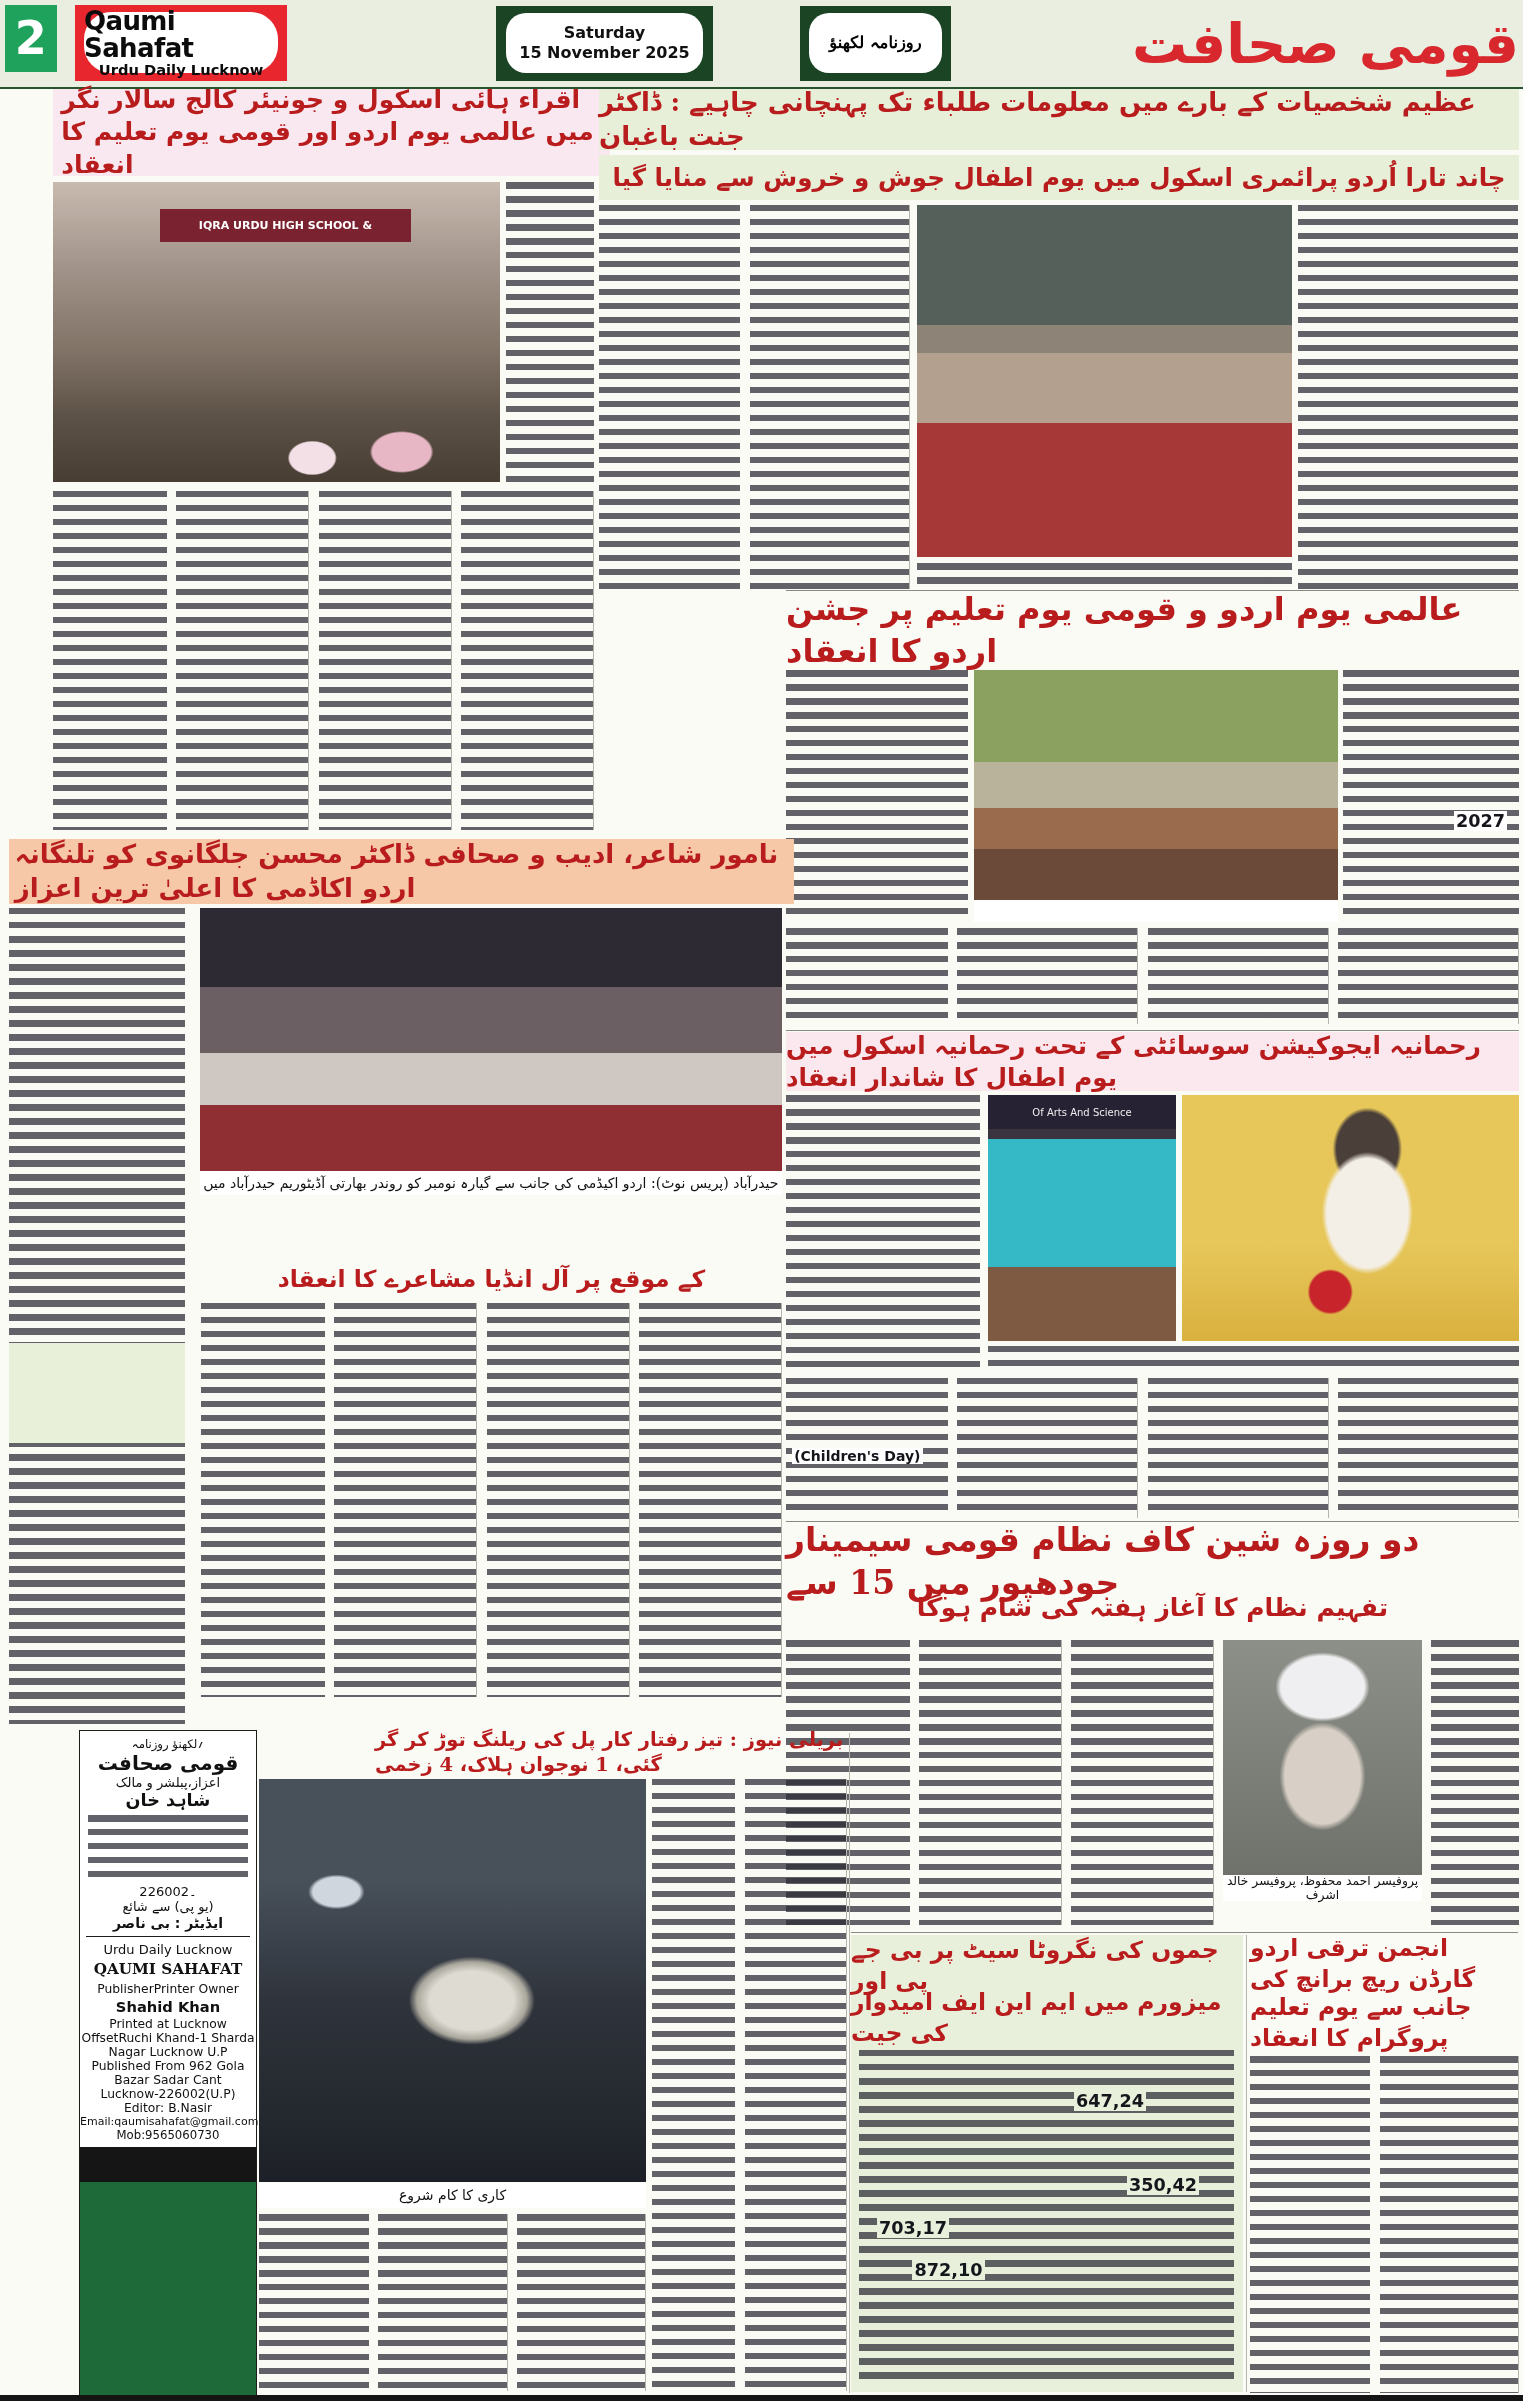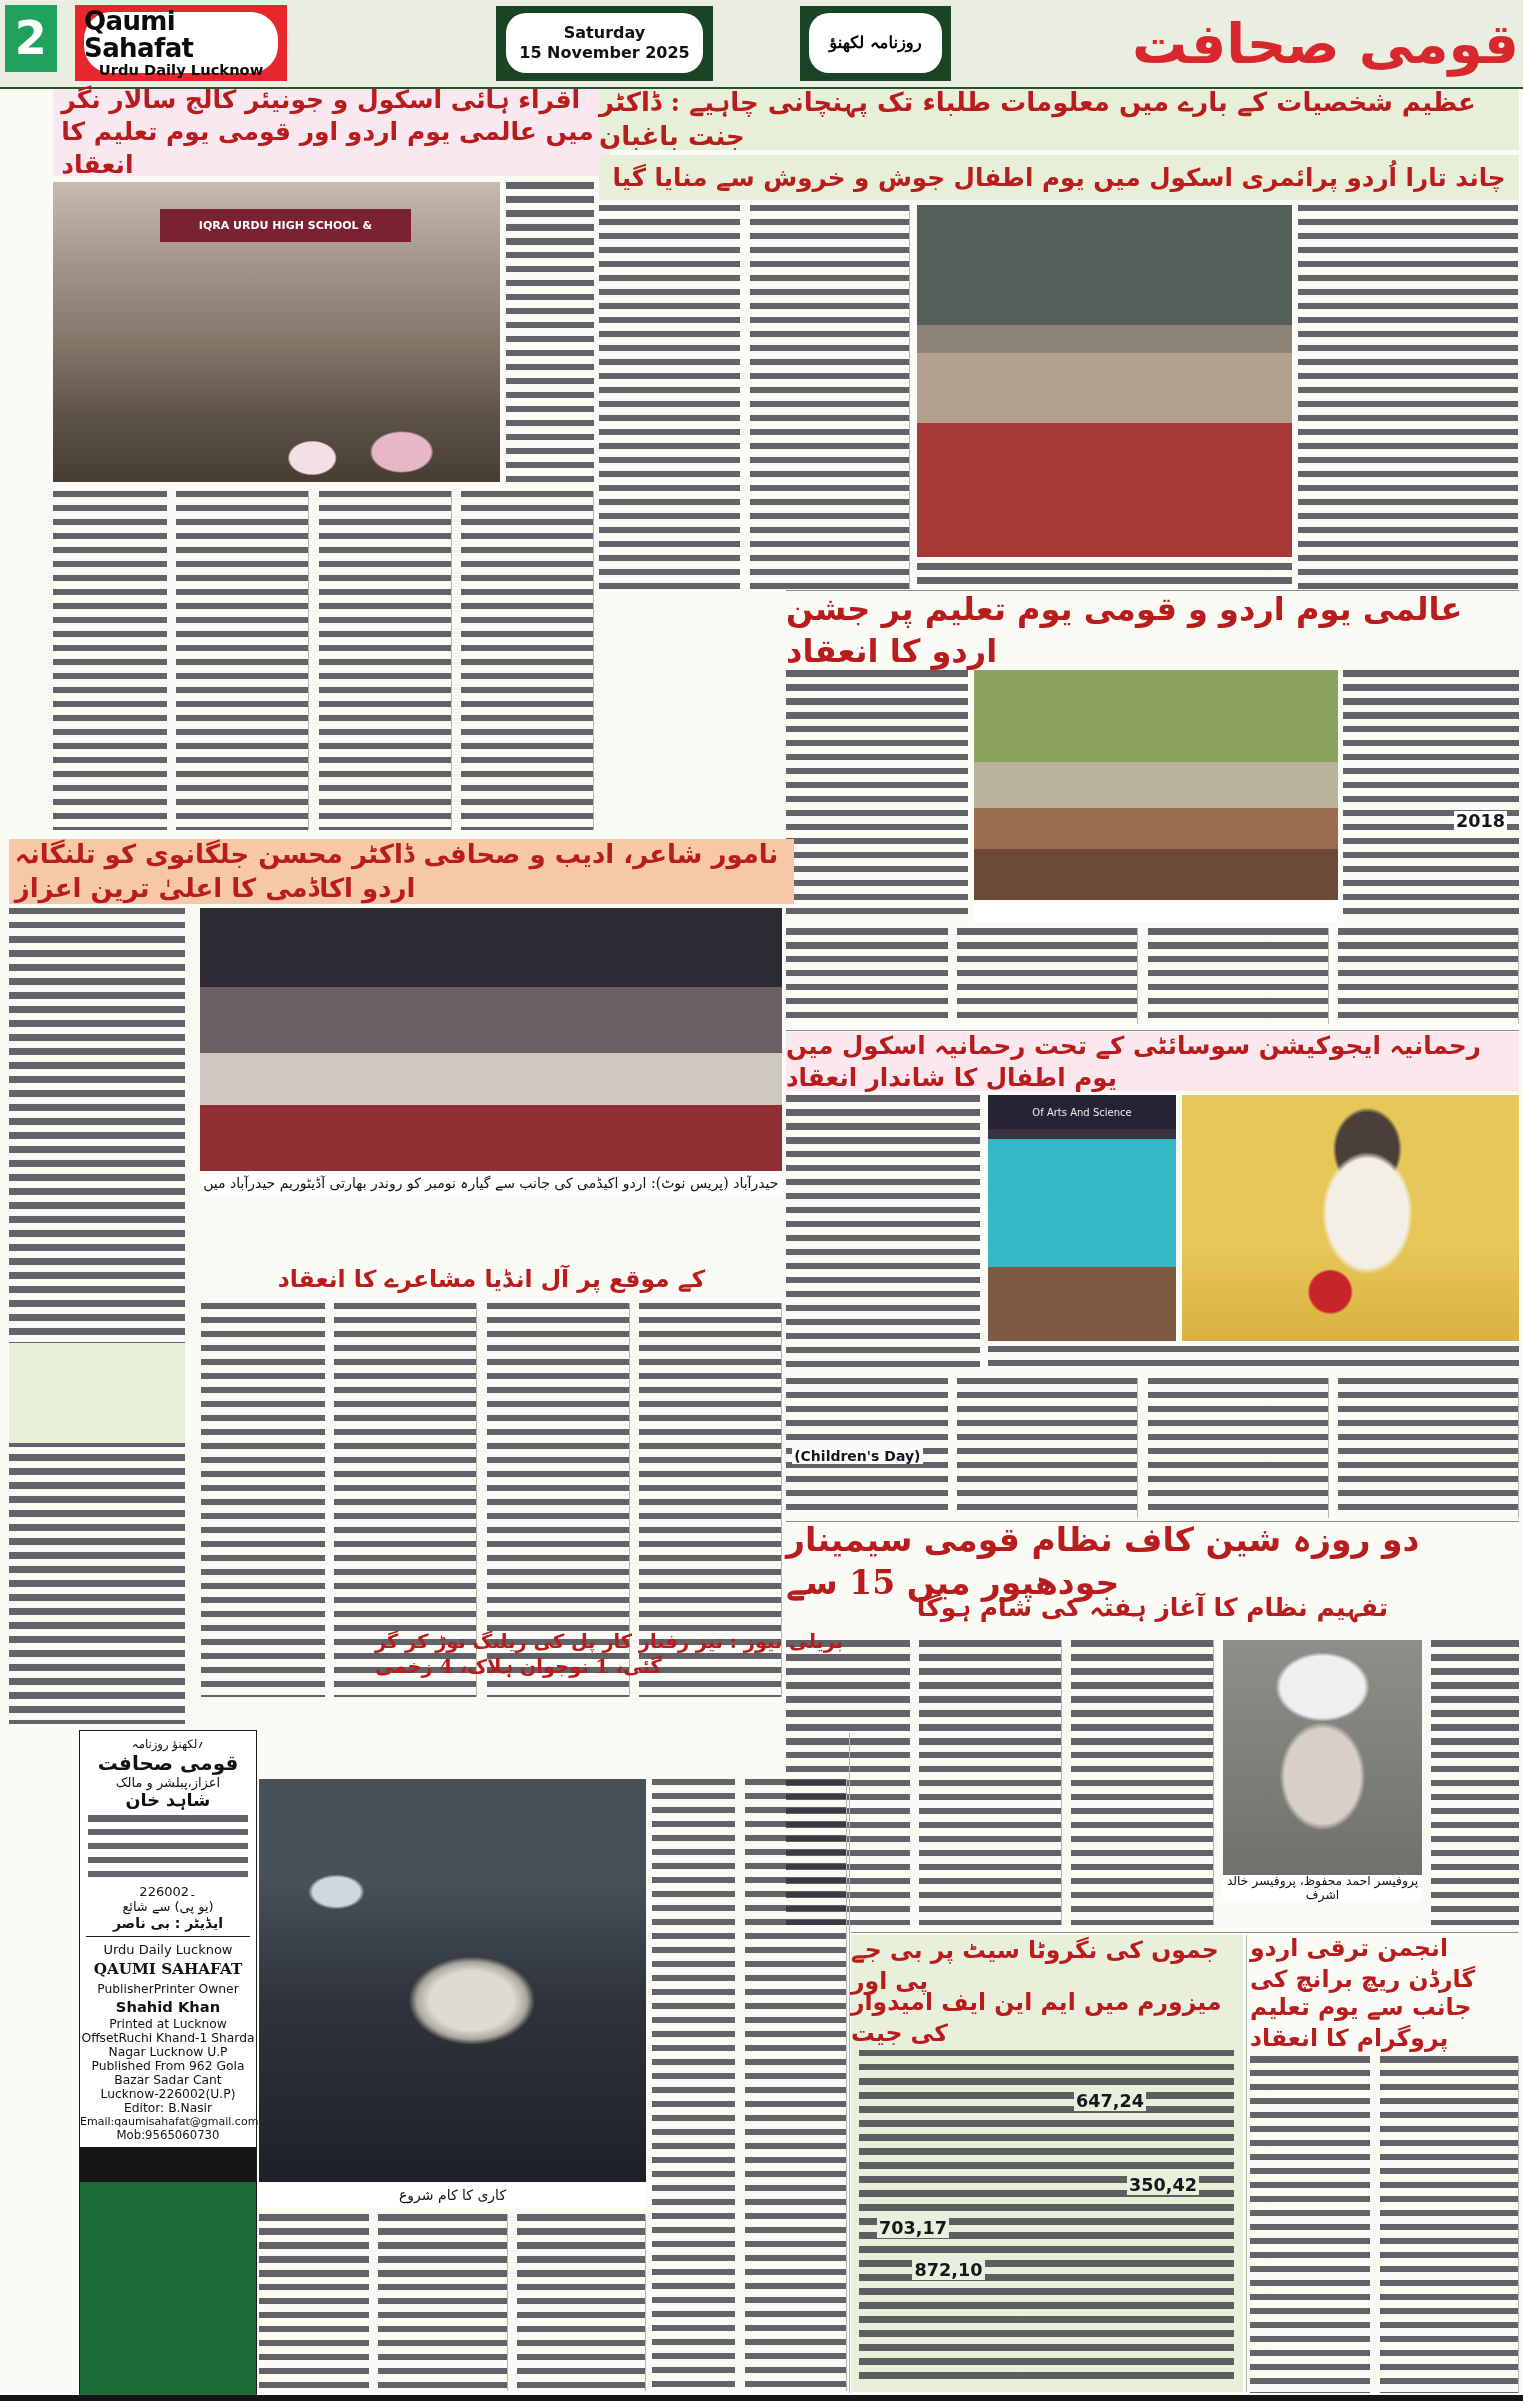--- a/index.html
+++ b/index.html
@@ -128,21 +128,21 @@
     <div class="abs txt" style="left:699px;top:116px;width:220px;height:384px;"></div>
   </div>
 
   <div class="rule-h" style="left:786px;top:590px;width:733px;"></div>
   <div class="abs" style="left:786px;top:593px;width:733px;height:434px;">
     <div class="hl abs" style="left:0;top:3.5px;width:733px;height:69px;font-size:32px;">عالمی یوم اردو و قومی یوم تعلیم پر جشن اردو کا انعقاد</div>
     <div class="abs txt" style="left:0;top:77px;width:182px;height:252px;"></div>
     <div class="photo" id="ph-jashn" style="left:188px;top:77px;width:364px;height:230px;"></div>
     <div class="cap abs" style="left:188px;top:307px;width:364px;height:22px;"></div>
     <div class="abs txt" style="left:557px;top:77px;width:176px;height:252px;">
-      <span class="fig" style="right:11.7px;top:141px;background:#fff;">2018</span>
+      <span class="fig" style="right:11.7px;top:141px;background:#fff;">2027</span>
     </div>
     <div class="cols abs" style="left:0;top:335px;width:733px;height:96px;">
       <div class="col txt"></div>
       <div class="col txt"></div>
       <div class="col txt"></div>
       <div class="col txt"></div>
     </div>
   </div>
 
   <div class="abs" style="left:8.8px;top:839px;width:773px;height:358px;">
@@ -214,21 +214,21 @@
     <div class="hl abs" style="left:0;top:4.7px;width:392px;height:52px;font-size:23.5px;">جموں کی نگروٹا سیٹ پر بی جے پی اور</div>
     <div class="abs txt" style="left:8.2px;top:115px;width:375px;height:334px;">
       <span class="fig" style="right:88px;top:41px;">647,24</span>
       <span class="fig" style="right:35px;top:125px;">350,42</span>
       <span class="fig" style="left:17.6px;top:168px;">703,17</span>
       <span class="fig" style="left:53px;top:210px;">872,10</span>
     </div>
   </div>
   <div class="rule-v" style="left:849px;top:1733px;height:660px;"></div>
 
-  <div class="hl abs" style="left:375px;top:1633px;width:472px;height:42px;font-size:19.4px;">بریلی نیوز : تیز رفتار کار پل کی ریلنگ توڑ کر گر گئی، 1 نوجوان ہلاک، 4 زخمی</div>
+  <div class="hl abs" style="left:375px;top:1731px;width:472px;height:42px;font-size:19.4px;">بریلی نیوز : تیز رفتار کار پل کی ریلنگ توڑ کر گر گئی، 1 نوجوان ہلاک، 4 زخمی</div>
   <div class="photo" id="ph-car" style="left:259px;top:1779px;width:387px;height:403px;"></div>
   <div class="cap abs" style="left:259px;top:2183px;width:387px;height:24.6px;">کاری کا کام شروع</div>
   <div class="cols abs" style="left:652px;top:1779px;width:195px;height:612px;">
     <div class="col txt"></div>
     <div class="col txt"></div>
   </div>
   <div class="cols abs" style="left:259px;top:2214px;width:387px;height:177px;">
     <div class="col txt"></div>
     <div class="col txt"></div>
     <div class="col txt"></div>

